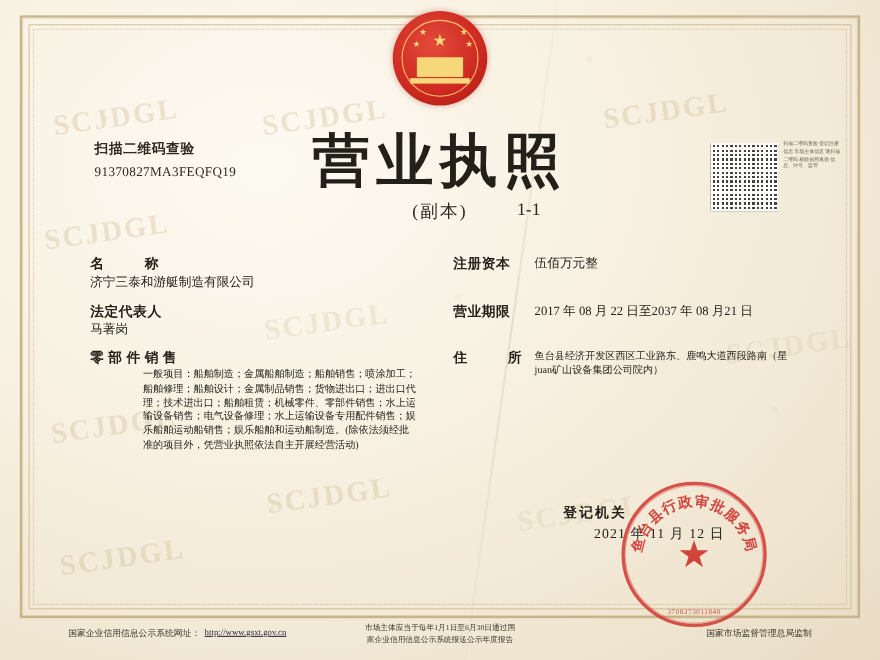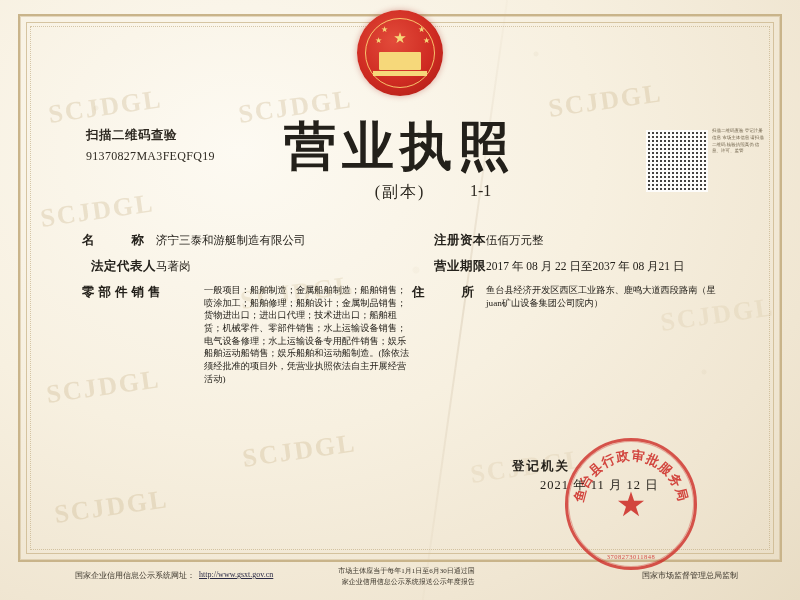--- a/index.html
+++ b/index.html
@@ -206,33 +206,33 @@
     position: absolute;
     left: 82px;
     top: 232px;
     width: 640px;
   }
   .row {
     display: flex;
     align-items: flex-start;
     margin-bottom: 9px;
   }
-  .col-l { width: 330px; display: flex; align-items: flex-start; }
+  .col-l { width: 330px; display: flex; align-items: flex-start; flex-direction: column; }
   .col-r { width: 310px; display: flex; align-items: flex-start; }
   .lbl {
     font-family: "Liberation Serif", serif;
     font-size: 12.5px;
     font-weight: bold;
     color: #24211b;
     width: 74px;
     flex: none;
     letter-spacing: 4px;
     white-space: nowrap;
   }
-  .lbl.wide { letter-spacing: 0.5px; text-align: right; }
+  .lbl.wide { letter-spacing: 0.5px; }
   .val {
     font-family: "Liberation Serif", serif;
     font-size: 11.5px;
     color: #24211b;
     line-height: 1.45;
     word-break: break-all;
   }
   .val.small { font-size: 9.2px; line-height: 1.38; }
   .scope-row .col-l { width: 330px; }
   .scope-val { width: 250px; margin-left: 48px; }
@@ -308,21 +308,20 @@
   }
 
   
   .footer {
     position: absolute;
     left: 0; right: 0;
     bottom: 6px;
     height: 28px;
     font-family: "Liberation Serif", serif;
     color: #3a342a;
-    margin-left: 13px;
   }
   .foot-left {
     position: absolute;
     left: 62px;
     top: 4px;
     font-size: 8px;
     white-space: nowrap;
   }
   .foot-url {
     position: absolute;
@@ -332,21 +331,21 @@
     text-decoration: underline;
     color: #2b2b46;
   }
   .foot-mid {
     position: absolute;
     left: 50%;
     transform: translateX(-50%);
     top: 0px;
     font-size: 7px;
     line-height: 1.5;
-    text-align: right;
+    text-align: center;
     white-space: nowrap;
   }
   .foot-right {
     position: absolute;
     right: 62px;
     top: 4px;
     font-size: 8px;
     white-space: nowrap;
   }
 

